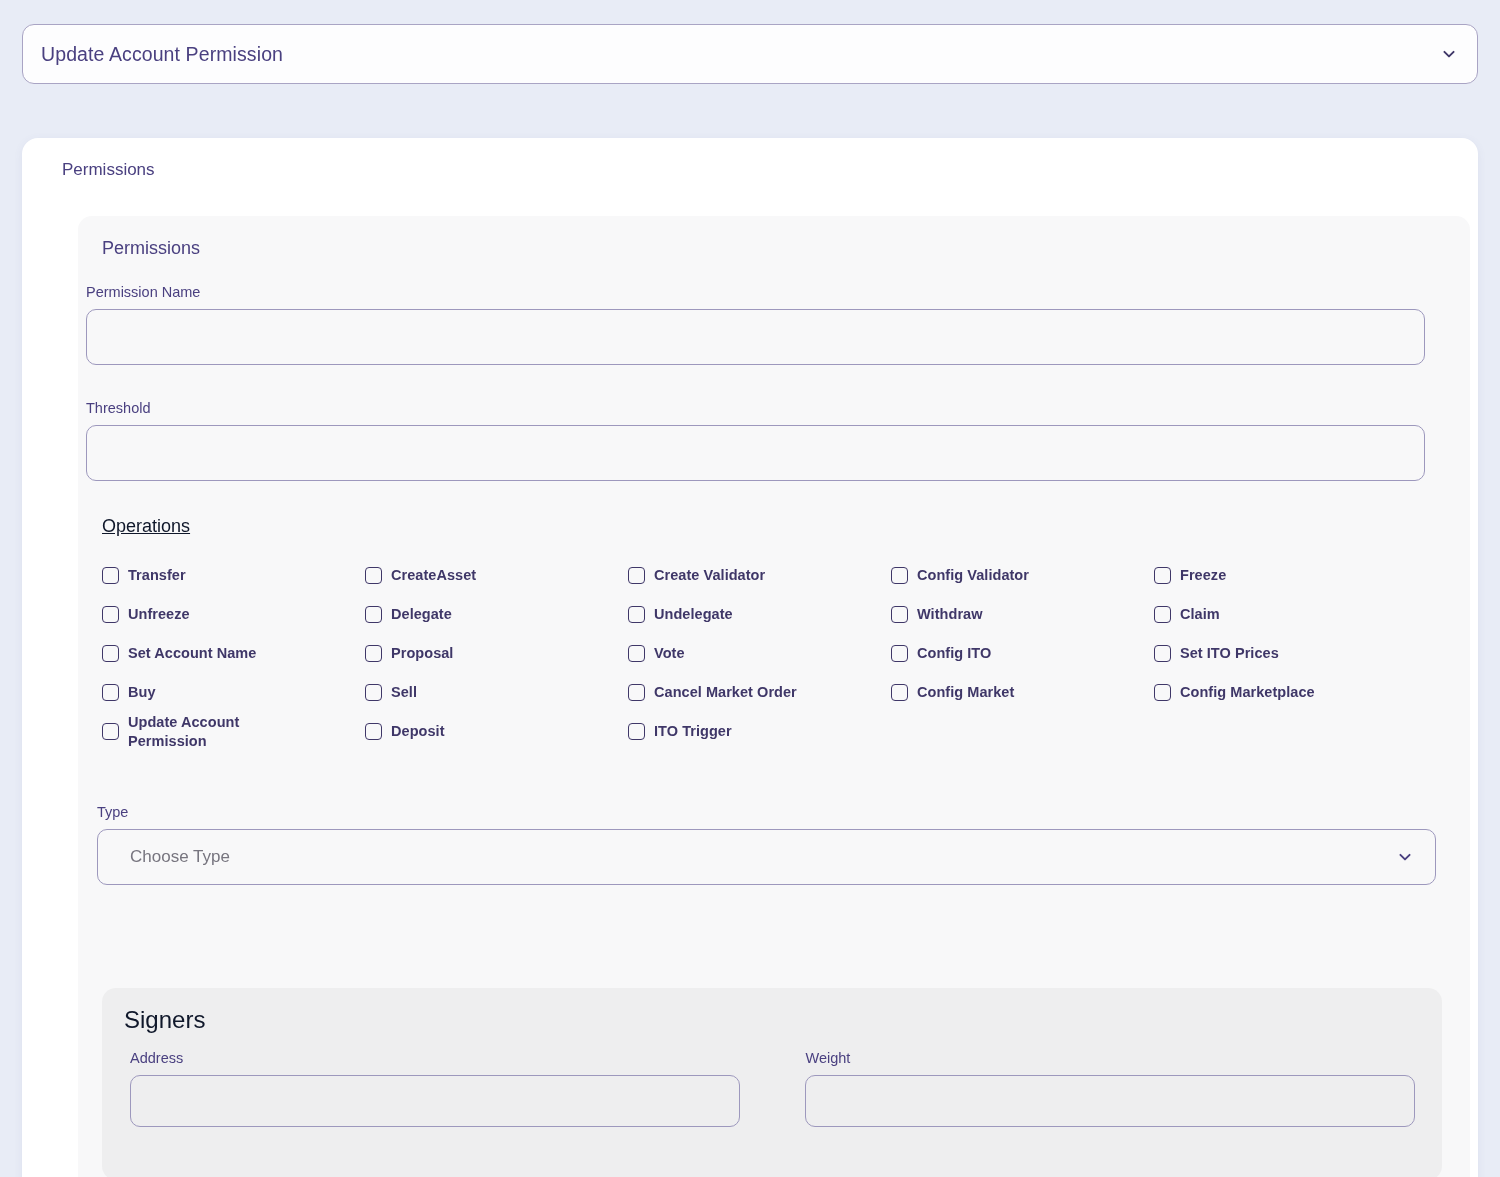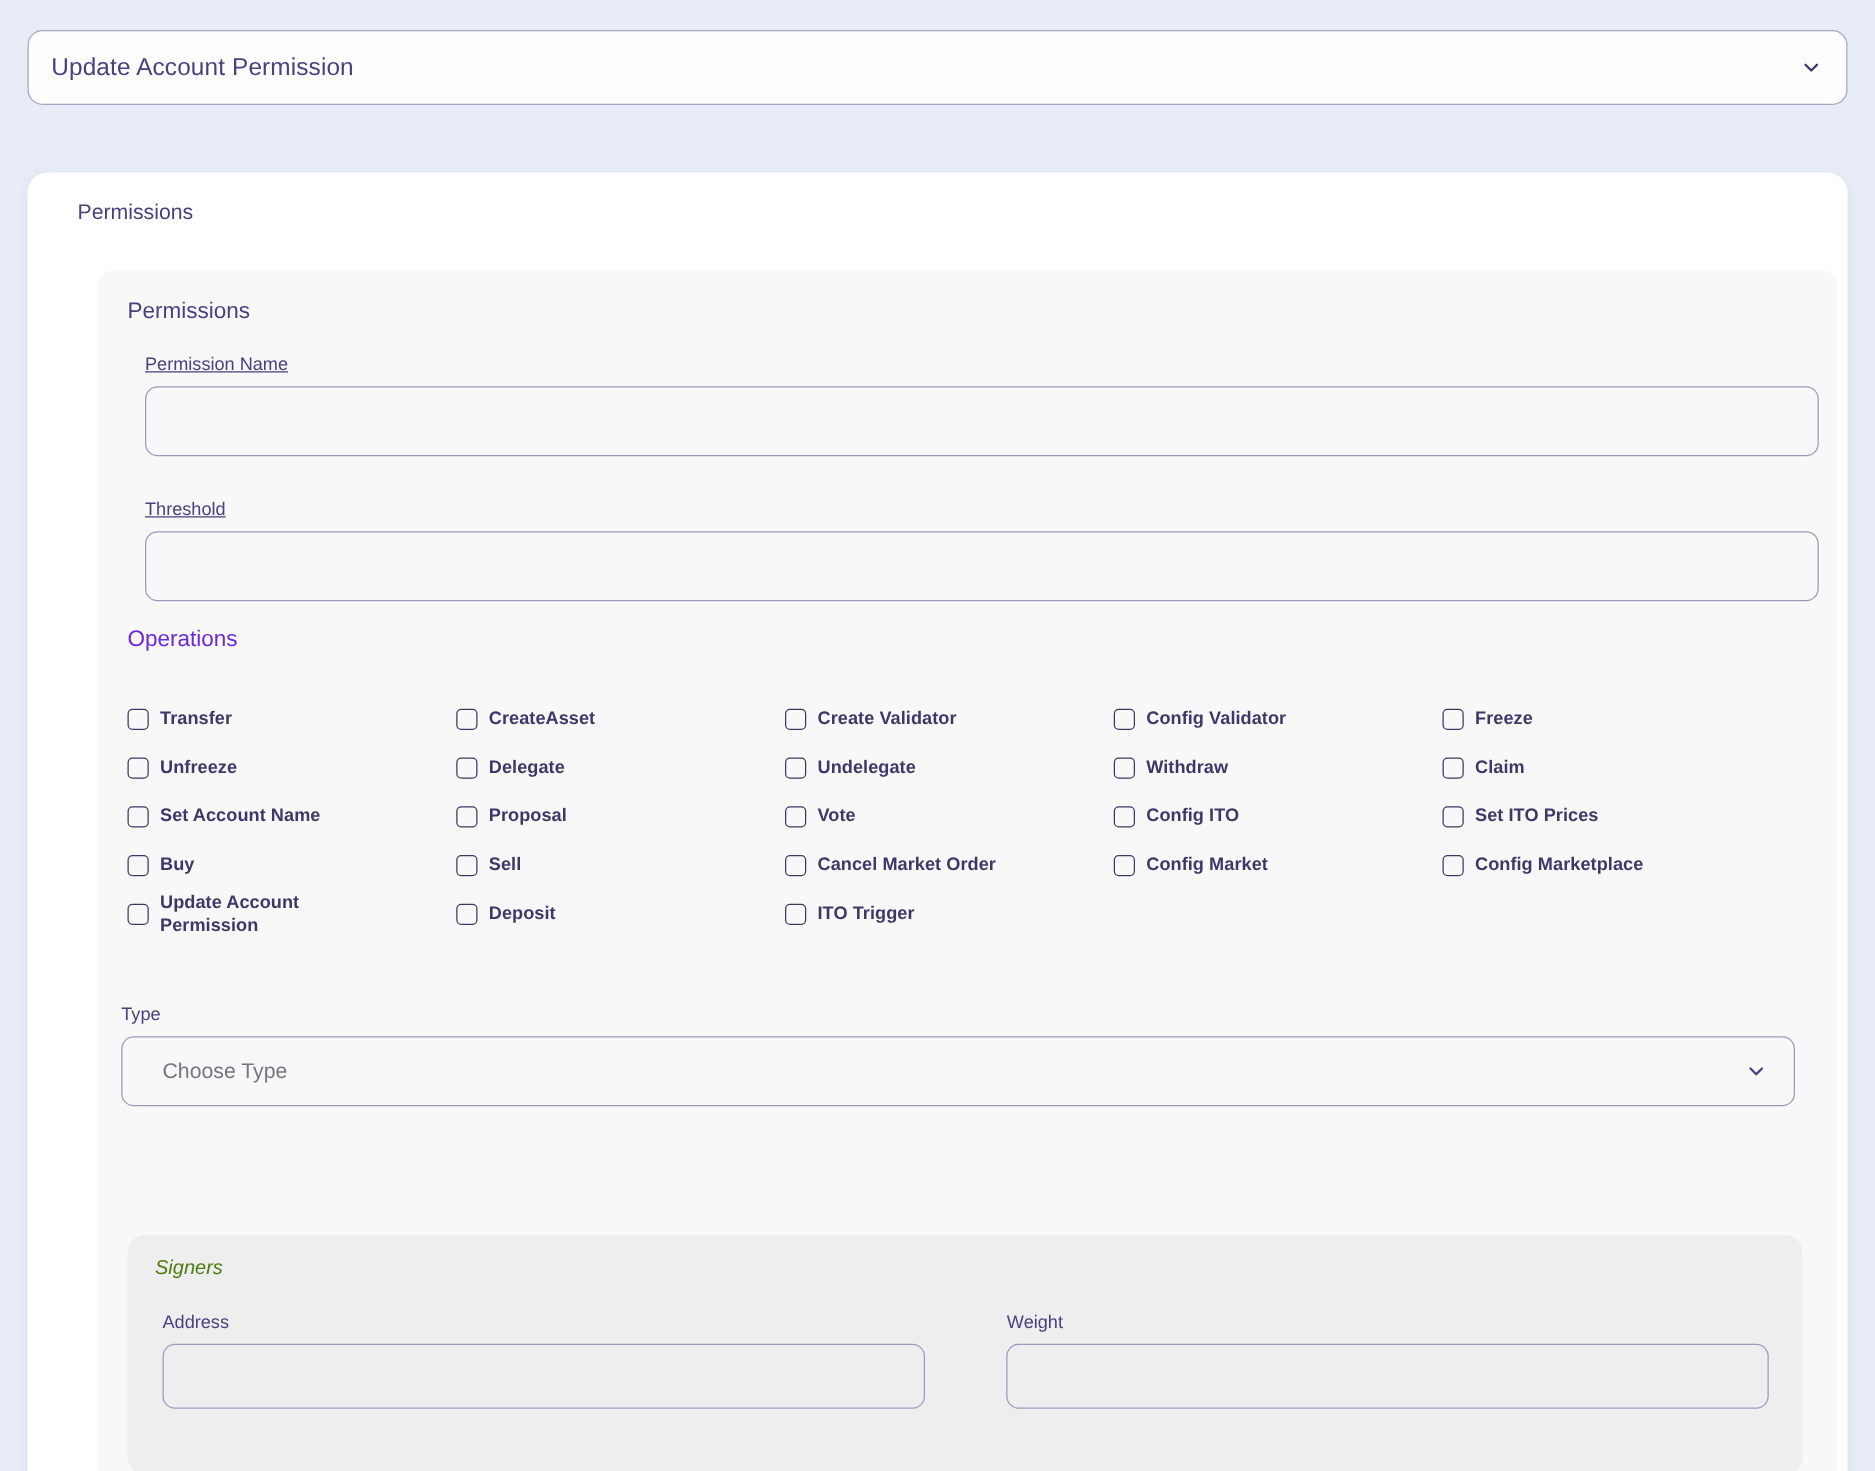--- a/index.html
+++ b/index.html
@@ -98,32 +98,33 @@
     height: 56px;
     background: #f8f8f9;
     border: 1px solid #9d98bd;
     border-radius: 10px;
     outline: none;
     font-family: "Liberation Sans", sans-serif;
     font-size: 15px;
     color: #4a4080;
     padding: 0 16px;
   }
-  .field-group { position: absolute; left: 38px; text-decoration: underline; }
+  .field-group { position: absolute; left: 8px; }
   #group-permission-name { top: 68px; }
   #group-threshold { top: 184px; }
 
   
   .ops-title {
     position: absolute;
     left: 24px;
-    top: 285px;
+    top: 300px;
     font-size: 18px;
     font-weight: 400;
-    color: #6d28d9;
+    color: #0f172a;
+    text-decoration: underline;
   }
   .ops-grid {
     position: absolute;
     left: 24px;
     top: 340px;
     width: 1340px;
     display: grid;
     grid-template-columns: repeat(5, 263px);
     grid-auto-rows: 39px;
     row-gap: 0px;
@@ -183,24 +184,23 @@
     top: 772px;
     width: 1340px;
     height: 192px;
     background: #eeeeef;
     border-radius: 14px;
   }
   .signers-title {
     position: absolute;
     left: 22px;
     top: 18px;
-    font-size: 16px;
-    font-weight: 400;
-    color: #4d7c0f;
-    font-style: italic;
+    font-size: 24px;
+    font-weight: 400;
+    color: #0f172a;
   }
   .signers-row {
     position: absolute;
     left: 28px;
     top: 62px;
     width: 1285px;
     display: flex;
     gap: 22px;
   }
   .signer-field-address { width: 632px; }

